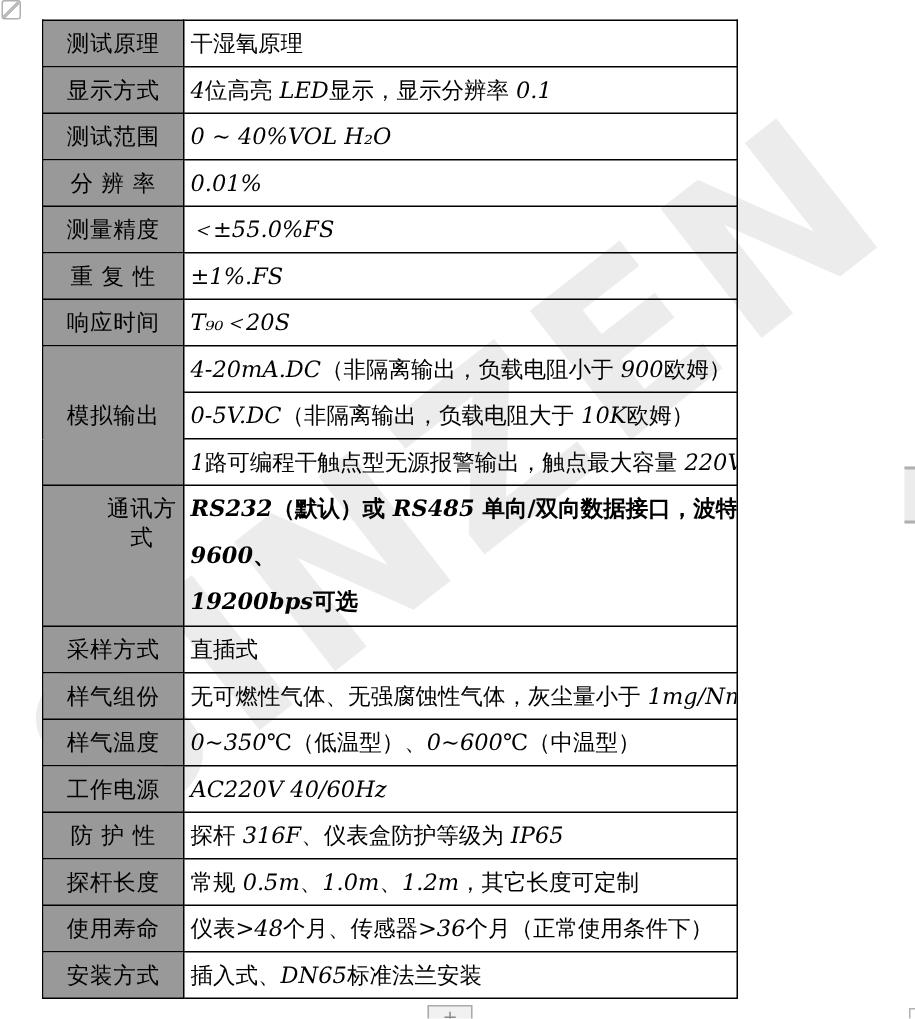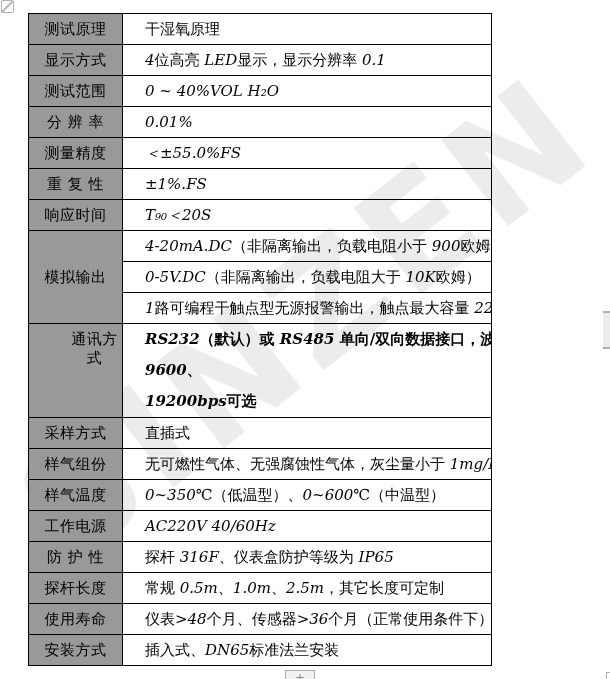--- a/index.html
+++ b/index.html
@@ -60,21 +60,21 @@
     letter-spacing: 0.5px;
     padding: 0 2px;
   }
   .spec-table td.label.vtop {
     vertical-align: top;
     padding-top: 6px;
     padding-left: 40px;
   }
   .spec-table td.value {
     background: transparent;
-    padding: 0 22px;
+    padding: 0 4px;
     vertical-align: middle;
   }
   .spec-table tr { height: 31px; }
   .spec-table tr.sub { height: 31px; }
   .spec-table tr.tall { height: 93px; }
   .spec-table tr.tall td.value { vertical-align: top; font-weight: bold; }
   .val-line { line-height: 30px; white-space: nowrap; }
   tr.tall .val-line { line-height: 31px; }
 
   
@@ -219,21 +219,21 @@
         </tr>
         <tr>
           <td class="label" rowspan="1">防 护 性</td>
           <td class="value">
             <div class="val-line latinize">探杆<span class="lat"> 316F</span>、仪表盒防护等级为<span class="lat"> IP65</span></div>
           </td>
         </tr>
         <tr>
           <td class="label" rowspan="1">探杆长度</td>
           <td class="value">
-            <div class="val-line latinize">常规<span class="lat"> 0.5m</span>、<span class="lat">1.0m</span>、<span class="lat">2.5m</span>，其它长度可定制</div>
+            <div class="val-line latinize">常规<span class="lat"> 0.5m</span>、<span class="lat">1.0m</span>、<span class="lat">1.2m</span>，其它长度可定制</div>
           </td>
         </tr>
         <tr>
           <td class="label" rowspan="1">使用寿命</td>
           <td class="value">
             <div class="val-line latinize">仪表<span class="lat">&gt;48</span>个月、传感器<span class="lat">&gt;36</span>个月（正常使用条件下）</div>
           </td>
         </tr>
         <tr>
           <td class="label" rowspan="1">安装方式</td>

